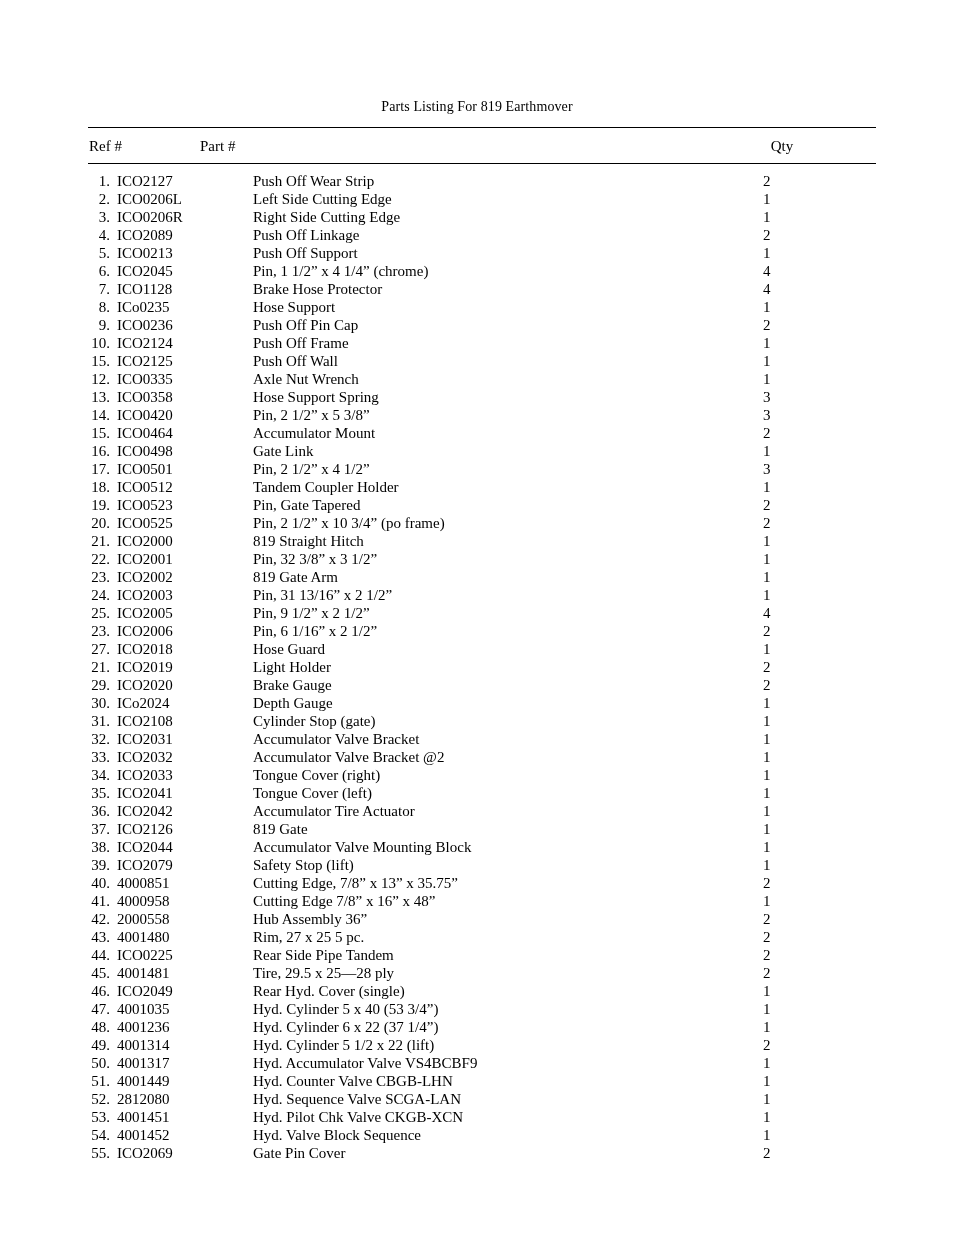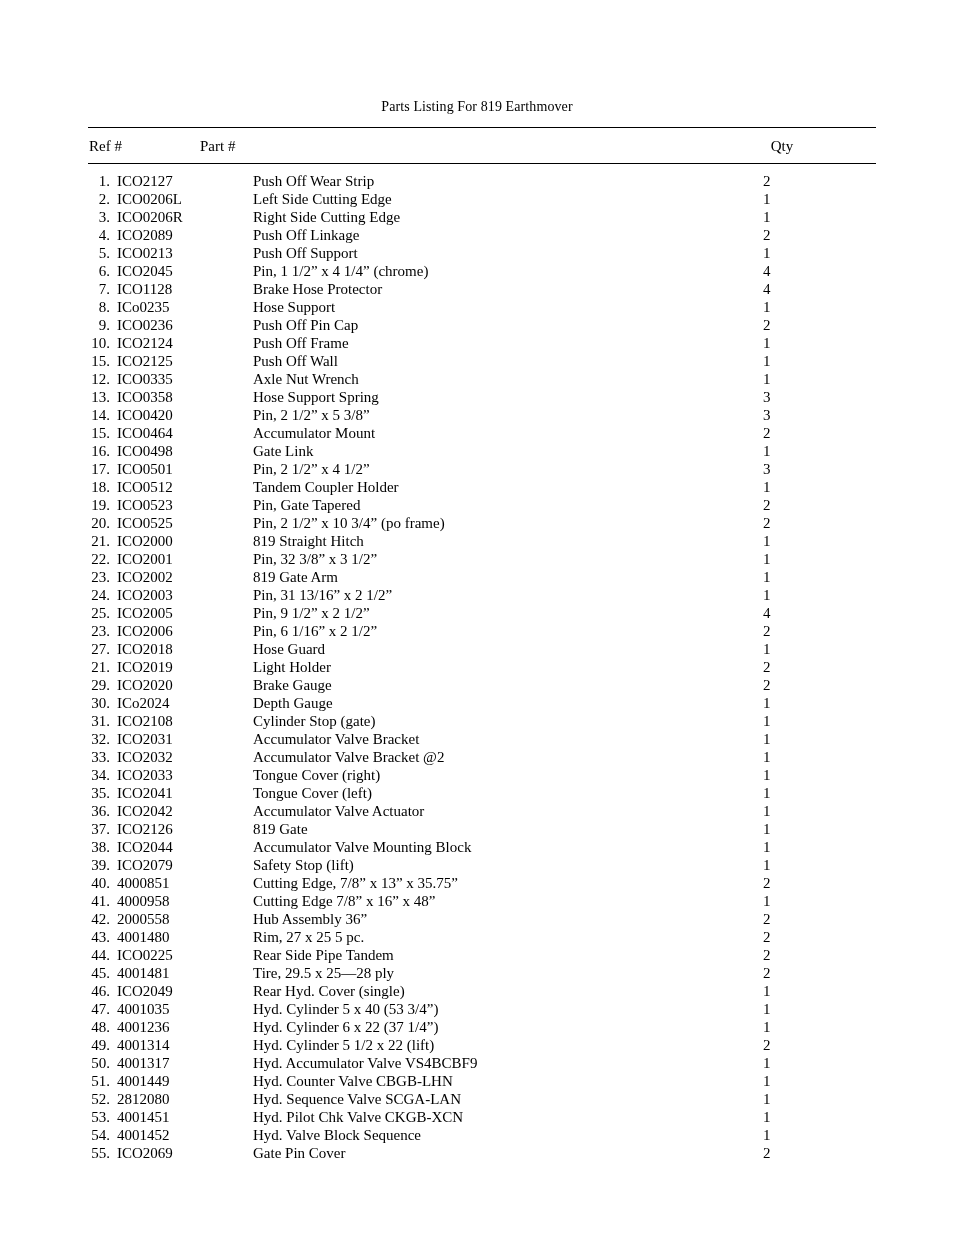--- a/index.html
+++ b/index.html
@@ -147,21 +147,21 @@
         <div class="row"><span class="c-num">23.</span><span class="c-part">ICO2006</span><span class="c-desc">Pin, 6 1/16” x 2 1/2”</span><span class="c-qty">2</span></div>
         <div class="row"><span class="c-num">27.</span><span class="c-part">ICO2018</span><span class="c-desc">Hose Guard</span><span class="c-qty">1</span></div>
         <div class="row"><span class="c-num">21.</span><span class="c-part">ICO2019</span><span class="c-desc">Light Holder</span><span class="c-qty">2</span></div>
         <div class="row"><span class="c-num">29.</span><span class="c-part">ICO2020</span><span class="c-desc">Brake Gauge</span><span class="c-qty">2</span></div>
         <div class="row"><span class="c-num">30.</span><span class="c-part">ICo2024</span><span class="c-desc">Depth Gauge</span><span class="c-qty">1</span></div>
         <div class="row"><span class="c-num">31.</span><span class="c-part">ICO2108</span><span class="c-desc">Cylinder Stop (gate)</span><span class="c-qty">1</span></div>
         <div class="row"><span class="c-num">32.</span><span class="c-part">ICO2031</span><span class="c-desc">Accumulator Valve Bracket</span><span class="c-qty">1</span></div>
         <div class="row"><span class="c-num">33.</span><span class="c-part">ICO2032</span><span class="c-desc">Accumulator Valve Bracket @2</span><span class="c-qty">1</span></div>
         <div class="row"><span class="c-num">34.</span><span class="c-part">ICO2033</span><span class="c-desc">Tongue Cover (right)</span><span class="c-qty">1</span></div>
         <div class="row"><span class="c-num">35.</span><span class="c-part">ICO2041</span><span class="c-desc">Tongue Cover (left)</span><span class="c-qty">1</span></div>
-        <div class="row"><span class="c-num">36.</span><span class="c-part">ICO2042</span><span class="c-desc">Accumulator Valve Actuator</span><span class="c-qty">1</span></div>
+        <div class="row"><span class="c-num">36.</span><span class="c-part">ICO2042</span><span class="c-desc">Accumulator Tire Actuator</span><span class="c-qty">1</span></div>
         <div class="row"><span class="c-num">37.</span><span class="c-part">ICO2126</span><span class="c-desc">819 Gate</span><span class="c-qty">1</span></div>
         <div class="row"><span class="c-num">38.</span><span class="c-part">ICO2044</span><span class="c-desc">Accumulator Valve Mounting Block</span><span class="c-qty">1</span></div>
         <div class="row"><span class="c-num">39.</span><span class="c-part">ICO2079</span><span class="c-desc">Safety Stop (lift)</span><span class="c-qty">1</span></div>
         <div class="row"><span class="c-num">40.</span><span class="c-part">4000851</span><span class="c-desc">Cutting Edge, 7/8” x 13” x 35.75”</span><span class="c-qty">2</span></div>
         <div class="row"><span class="c-num">41.</span><span class="c-part">4000958</span><span class="c-desc">Cutting Edge 7/8” x 16” x 48”</span><span class="c-qty">1</span></div>
         <div class="row"><span class="c-num">42.</span><span class="c-part">2000558</span><span class="c-desc">Hub Assembly 36”</span><span class="c-qty">2</span></div>
         <div class="row"><span class="c-num">43.</span><span class="c-part">4001480</span><span class="c-desc">Rim, 27 x 25 5 pc.</span><span class="c-qty">2</span></div>
         <div class="row"><span class="c-num">44.</span><span class="c-part">ICO0225</span><span class="c-desc">Rear Side Pipe Tandem</span><span class="c-qty">2</span></div>
         <div class="row"><span class="c-num">45.</span><span class="c-part">4001481</span><span class="c-desc">Tire, 29.5 x 25—28 ply</span><span class="c-qty">2</span></div>
         <div class="row"><span class="c-num">46.</span><span class="c-part">ICO2049</span><span class="c-desc">Rear Hyd. Cover (single)</span><span class="c-qty">1</span></div>

